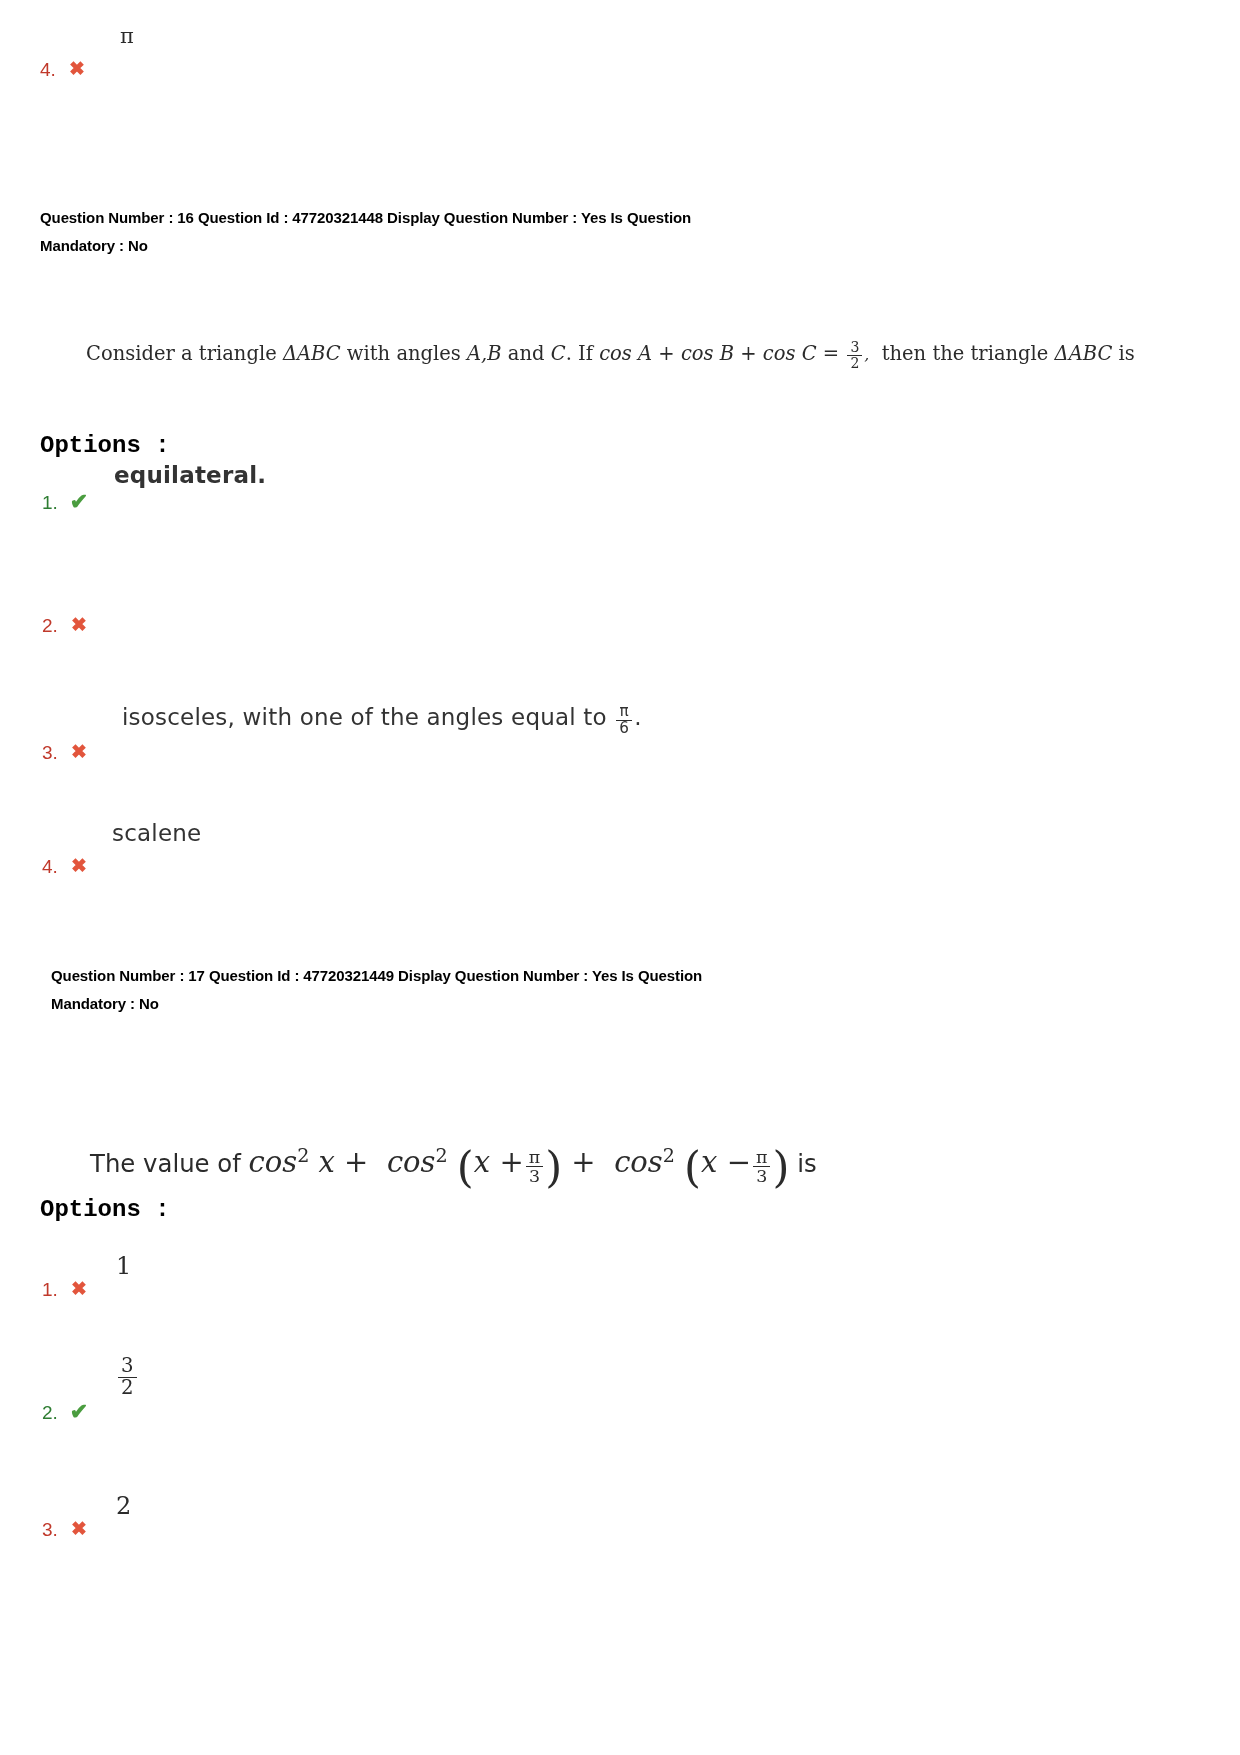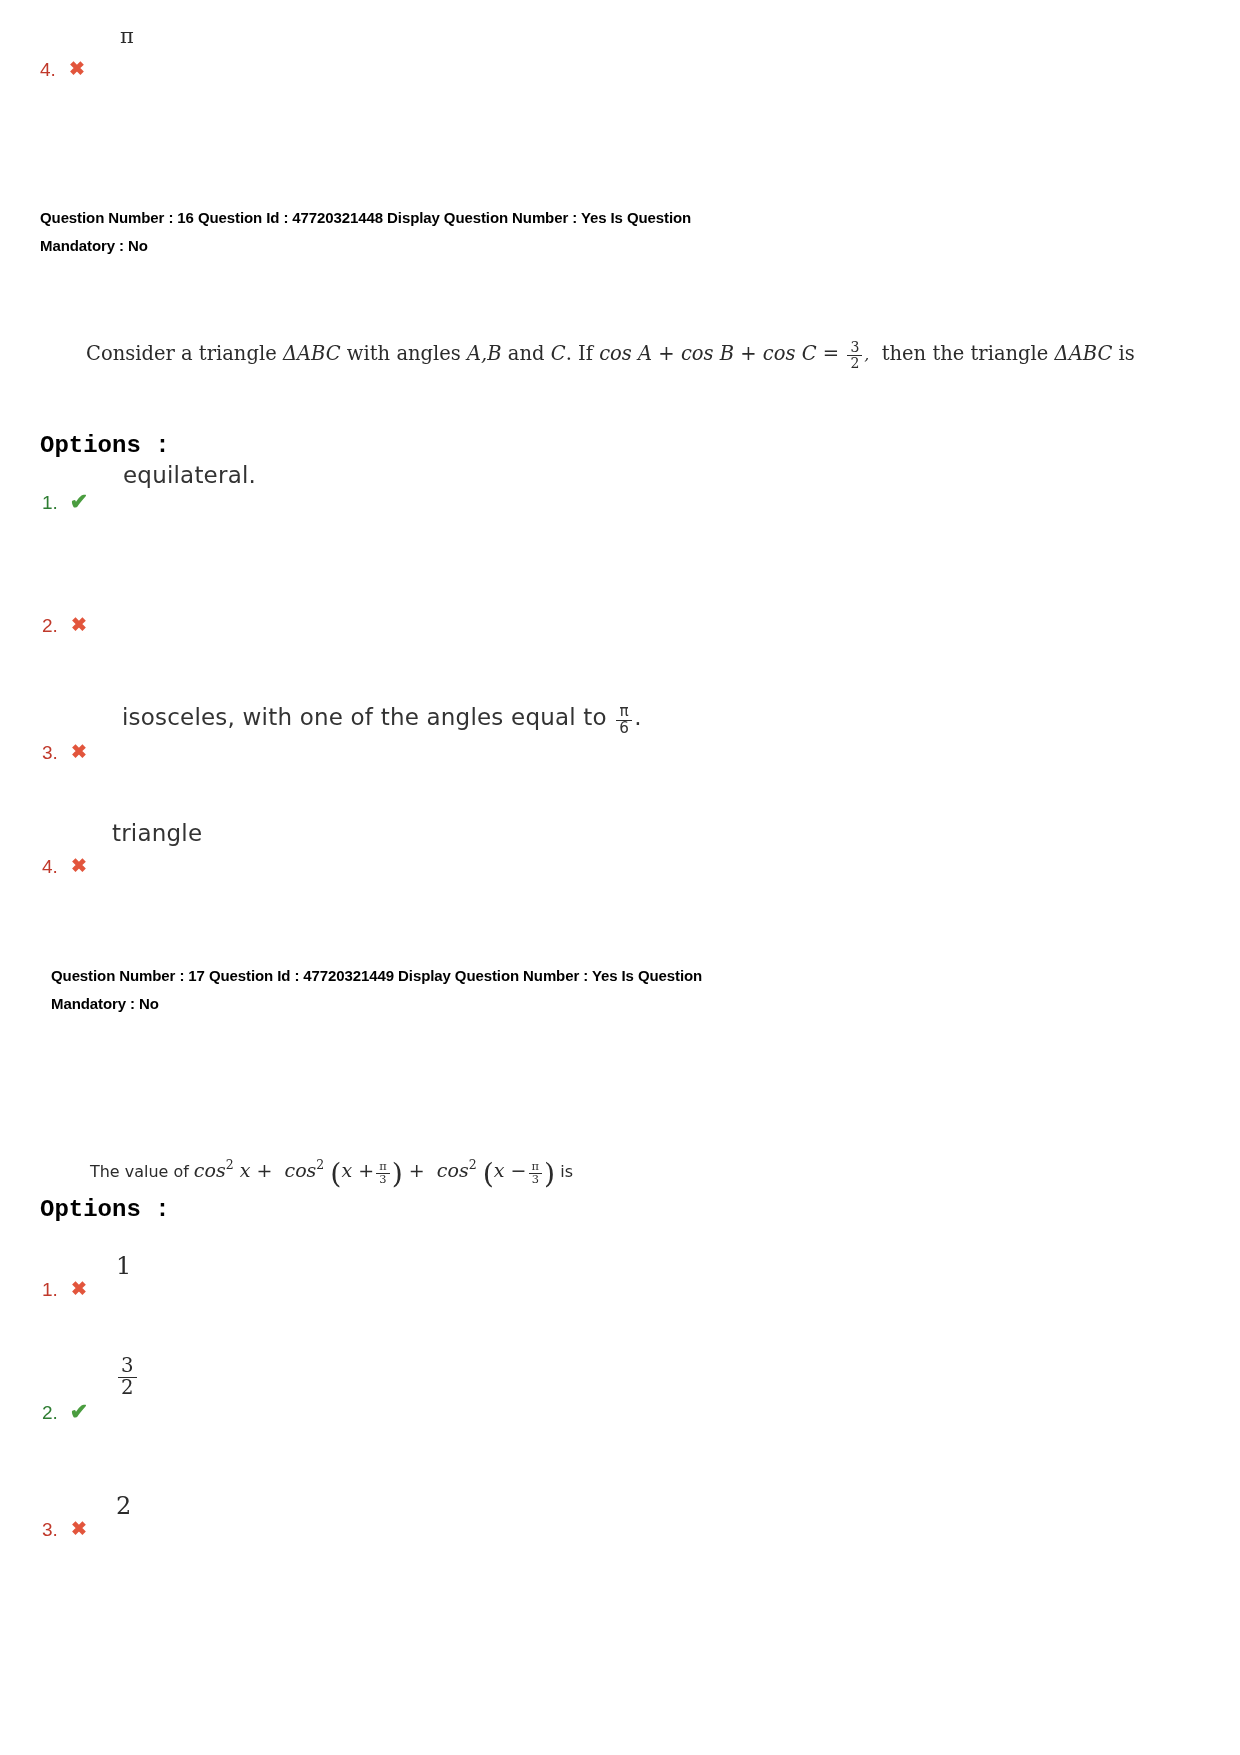--- a/index.html
+++ b/index.html
@@ -155,52 +155,52 @@
       <span>Consider a triangle </span><span class="it">ΔABC</span><span> with angles </span><span class="it">A,B</span><span> and </span><span class="it">C</span><span>. If </span><span class="it">cos A</span><span> + </span><span class="it">cos B</span><span> + </span><span class="it">cos C</span><span> = </span><span class="frac" style="font-size:0.72em;"><span class="num">3</span><span class="den">2</span></span><span class="it" style="font-size:.8em;">,</span>&nbsp;&nbsp;<span>then the triangle </span><span class="it">ΔABC</span><span> is</span>
     </span>
   </div>
 
   <div class="abs options-label" id="q16-options-lb">Options :</div>
 
   <div class="abs opt-row" id="q16-opt1">
     <span class="opt-num correct">1.</span>
     <span class="opt-mark mark-tick">✔</span>
     <span class="opt-body">
-      <span class="serif-opt" style="position:relative; top:-16px; left:19px;">equilateral.</span>
+      <span class="serif-opt" style="position:relative; top:-16px; left:10px;font-weight:bold;">equilateral.</span>
     </span>
   </div>
 
   <div class="abs opt-row" id="q16-opt2">
     <span class="opt-num">2.</span>
     <span class="opt-mark mark-cross">✖</span>
   </div>
 
   <div class="abs opt-row" id="q16-opt3">
     <span class="opt-num">3.</span>
     <span class="opt-mark mark-cross">✖</span>
     <span class="opt-body">
       <span class="serif-opt" style="position:relative; top:-24px; left:18px; white-space:nowrap;"><span>isosceles, with one of the angles equal to </span><span class="frac" style="font-size:0.66em; vertical-align:-0.5em;"><span class="num">π</span><span class="den">6</span></span><span>.</span></span>
     </span>
   </div>
 
   <div class="abs opt-row" id="q16-opt4">
     <span class="opt-num">4.</span>
     <span class="opt-mark mark-cross">✖</span>
     <span class="opt-body">
-      <span class="serif-opt" style="position:relative; top:-22px; left:8px;">triangle</span>
+      <span class="serif-opt" style="position:relative; top:-22px; left:8px;">scalene</span>
     </span>
   </div>
 
   <div class="abs q-header" id="q17-header">
     <div>Question Number : 17 Question Id : 47720321449 Display Question Number : Yes Is Question</div>
     <div>Mandatory : No</div>
   </div>
 
   <div class="abs q-stem" id="q17-stem" style="top:1060px;">
-    <span class="math" style="font-size:19px; position:relative; top:96px;">
+    <span class="math" style="font-size:29px; position:relative; top:80px;">
       <span style="font-family:'DejaVu Sans',sans-serif; font-size:.84em;">The value of </span><span class="it">cos</span><span class="sup">2</span>&nbsp;<span class="it">x</span><span> + </span>&nbsp;<span class="it">cos</span><span class="sup">2</span>&nbsp;<span class="paren">(</span><span class="it">x</span><span> +</span><span class="frac" style="font-size:0.6em;"><span class="num">π</span><span class="den">3</span></span><span class="paren">)</span><span> + </span>&nbsp;<span class="it">cos</span><span class="sup">2</span>&nbsp;<span class="paren">(</span><span class="it">x</span><span> −</span><span class="frac" style="font-size:0.6em;"><span class="num">π</span><span class="den">3</span></span><span class="paren">)</span><span style="font-family:'DejaVu Sans',sans-serif; font-size:.84em;"> is</span>
     </span>
   </div>
 
   <div class="abs options-label" id="q17-options-lb" style="top:1196px;">Options :</div>
 
   <div class="abs opt-row" id="q17-opt1">
     <span class="opt-num">1.</span>
     <span class="opt-mark mark-cross">✖</span>
     <span class="opt-body">

